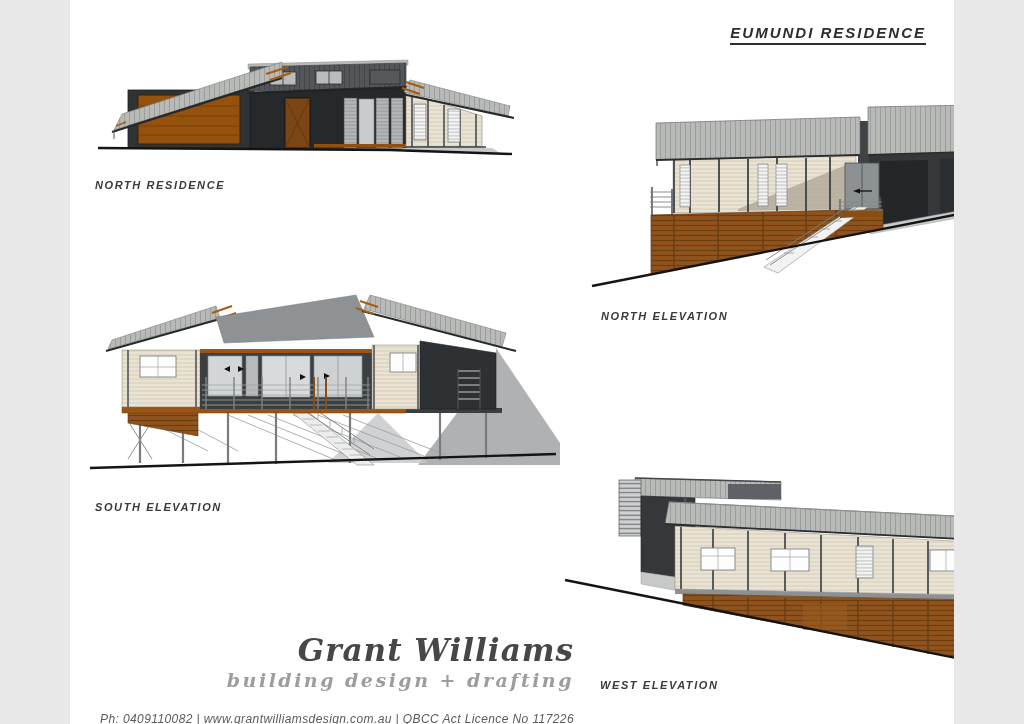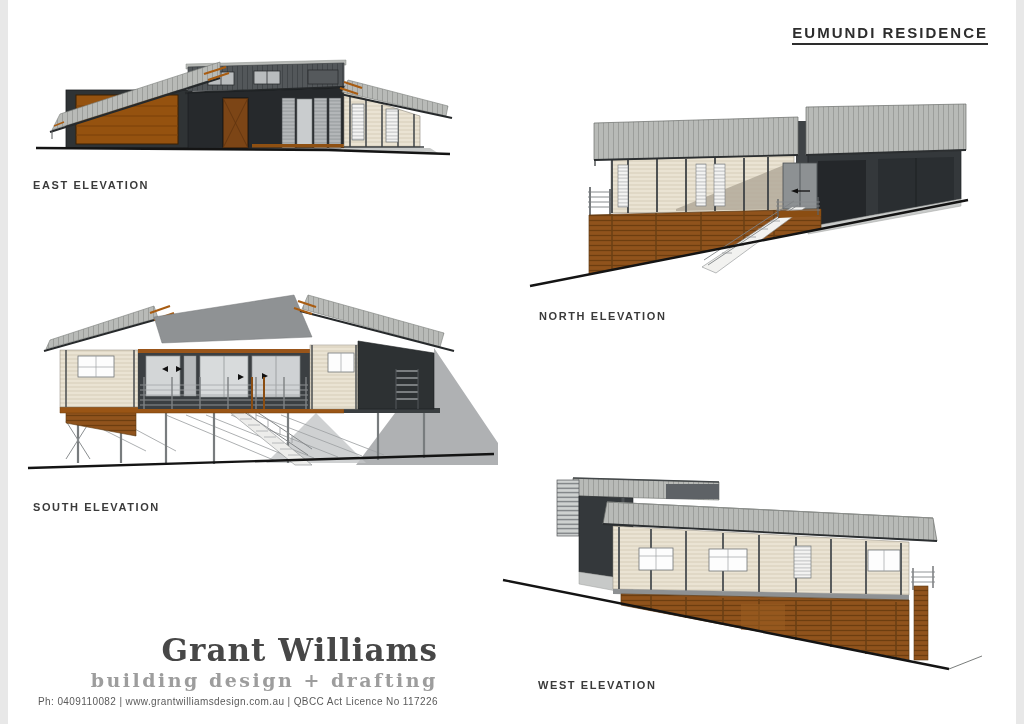--- a/index.html
+++ b/index.html
@@ -1,18 +1,18 @@
 <!DOCTYPE html>
 <html><head>
 <meta charset="utf-8">
 <style>
   html,body{margin:0;padding:0;background:#e8e8e8;}
   .sheet{
-    position:relative;width:1008px;height:724px;background:#ffffff;
-    font-family:"Liberation Sans",sans-serif;overflow:hidden;margin:0 auto;
+    position:relative;width:884px;height:724px;background:#ffffff;
+    font-family:"Liberation Sans",sans-serif;overflow:hidden;margin:0 auto;font-style:italic;
   }
   .sheet-title{
     position:absolute;top:24px;right:28px;
     font-size:15px;letter-spacing:2px;color:#2d2d2d;font-weight:bold;
     border-bottom:2px solid #2d2d2d;padding-bottom:2px;
   }
   .elev-label{
     position:absolute;font-size:11px;letter-spacing:1.6px;color:#3a3a3a;font-weight:bold;
   }
   .elev{position:absolute;}
@@ -20,21 +20,21 @@
   .brand{position:absolute;left:30px;top:634px;text-align:right;}
   .brand-name{
     font-family:"DejaVu Serif","Liberation Serif",serif;font-weight:bold;
     font-size:31px;color:#474747;letter-spacing:1px;line-height:1.05;
   }
   .brand-tagline{
     font-family:"DejaVu Serif","Liberation Serif",serif;font-weight:bold;
     font-size:19px;color:#9d9d9d;letter-spacing:2.5px;margin:2px 0 0 24px;
   }
   .brand-contact{
-    font-size:10px;color:#5a5a5a;letter-spacing:0.4px;margin-top:5px;
+    font-size:12px;color:#5a5a5a;letter-spacing:0.4px;margin-top:21px;
   }
 </style>
 </head>
 <body>
 
 <div class="sheet">
 
   <div class="sheet-title">EUMUNDI RESIDENCE</div>
 
   <div class="elev" style="left:22px;top:36px;width:424px;height:150px;">
@@ -107,21 +107,21 @@
       </g>
 
       <g>
         <polygon points="312,56 318,44 418,70 416,80" fill="url(#n-corr)" stroke="#7b7e7b" stroke-width="0.6"></polygon>
         <path d="M310,58 L422,82" stroke="#26292b" stroke-width="2.2"></path>
         <path d="M314,46 l18,6 M310,52 l18,6" stroke="#a85c12" stroke-width="2.2"></path>
       </g>
       <path d="M6,112 L298,114 L420,118" stroke="#141414" stroke-width="2.4" fill="none"></path>
     </svg>
   </div>
-  <div class="elev-label" style="left:25px;top:179px;">EAST ELEVATION</div>
+  <div class="elev-label" style="left:25px;top:179px;">NORTH RESIDENCE</div>
 
   <div class="elev" style="left:518px;top:103px;width:450px;height:200px;">
     <svg viewBox="0 0 450 200">
       <defs>
         <pattern id="e-corr" width="5" height="6" patternUnits="userSpaceOnUse">
             <rect width="5" height="6" fill="#b8bab7"></rect>
             <path d="M2.5,0V6" stroke="#9c9e9b" stroke-width="1"></path>
           </pattern>
         <pattern id="e-clad" width="6" height="4" patternUnits="userSpaceOnUse">
             <rect width="6" height="4" fill="#eae3d3"></rect>

